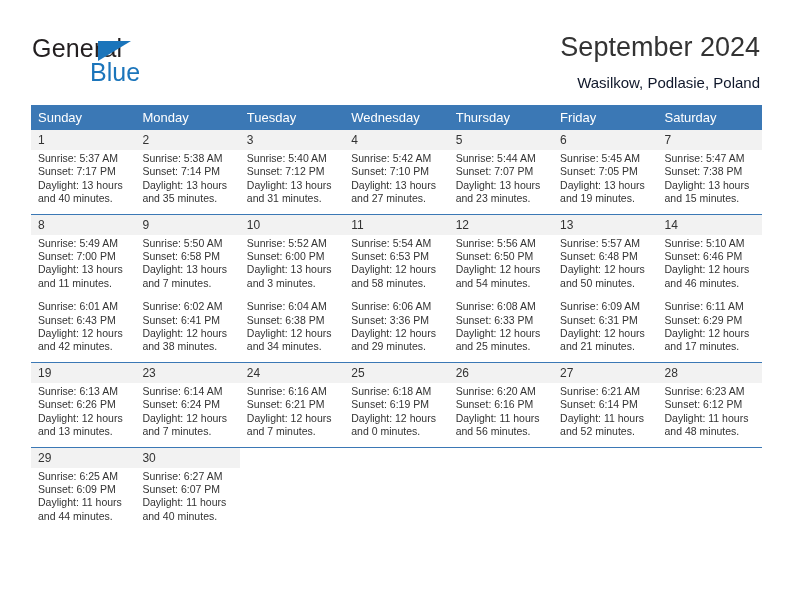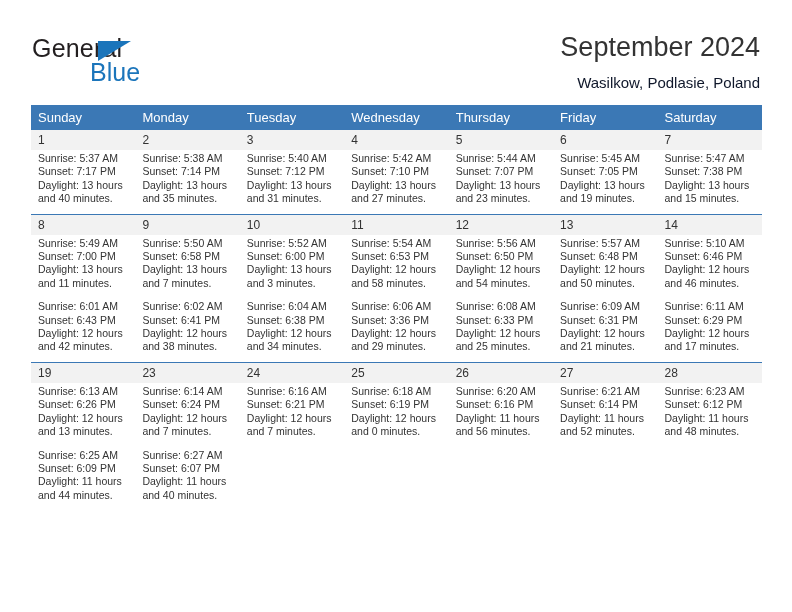--- a/index.html
+++ b/index.html
@@ -392,20 +392,29 @@
         <td>
           <div>Sunrise: 6:23 AM</div>
           <div>Sunset: 6:12 PM</div>
           <div>Daylight: 11 hours</div>
           <div>and 48 minutes.</div>
         </td>
       </tr>
     </tbody>
 
     <tbody>
+      <tr class="daynum-row">
+        <td>29</td>
+        <td>30</td>
+        <td class="empty-cell"></td>
+        <td class="empty-cell"></td>
+        <td class="empty-cell"></td>
+        <td class="empty-cell"></td>
+        <td class="empty-cell"></td>
+      </tr>
       <tr class="detail-row">
         <td>
           <div>Sunrise: 6:25 AM</div>
           <div>Sunset: 6:09 PM</div>
           <div>Daylight: 11 hours</div>
           <div>and 44 minutes.</div>
         </td>
         <td>
           <div>Sunrise: 6:27 AM</div>
           <div>Sunset: 6:07 PM</div>

